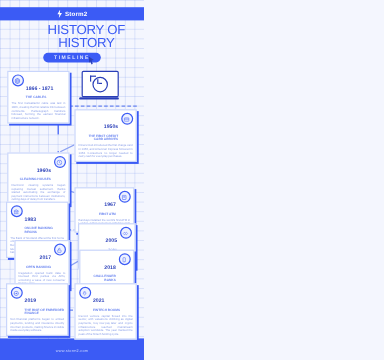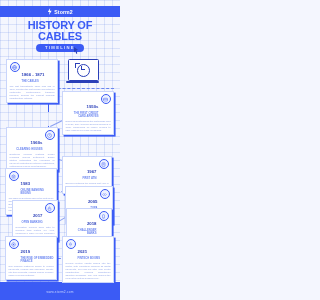--- a/index.html
+++ b/index.html
@@ -24,22 +24,23 @@
   .topbar{
     position:absolute;left:0;top:6px;width:120px;height:11px;
     background:#3b5bf5;display:flex;align-items:center;justify-content:center;gap:2px;
   }
   .bolt{width:5px;height:7px;background:#fff;
     clip-path:polygon(58% 0,12% 56%,45% 56%,36% 100%,88% 40%,52% 40%);}
   .brand{color:#fff;font-size:5.2px;font-weight:bold;letter-spacing:.1px;}
 
   .title{
     position:absolute;left:0;top:20px;width:120px;text-align:center;
-    color:#3b5bf5;font-size:11px;font-weight:bold;line-height:10.5px;
+    color:#3b5bf5;font-size:11px;font-weight:normal;line-height:10.5px;
     letter-spacing:-.2px;
+    padding-left:12px;
   }
   .pill{
     position:absolute;left:50%;top:44px;transform:translateX(-50%);
     background:#3b5bf5;color:#dfe6ff;border-radius:5px;
     padding:1.4px 9px;font-size:4.2px;letter-spacing:1.3px;font-weight:bold;
   }
   .cursor{position:absolute;left:74px;top:47px;width:5px;height:7px;
     background:#2a3fb8;
     clip-path:polygon(0 0,0 78%,26% 58%,46% 100%,66% 88%,46% 48%,84% 44%);}
 
@@ -90,21 +91,21 @@
 
 <div id="page">
 
   <div class="topbar">
     <span class="bolt"></span>
     <span class="brand">Storm2</span>
   </div>
 
   <div class="title">
     <div>HISTORY OF</div>
-    <div>CABLES</div>
+    <div>HISTORY</div>
   </div>
 
   <div class="pill">TIMELINE</div>
   <div class="cursor"></div>
 
   <div class="laptop">
     <div class="scr"></div>
       <div class="clk"></div>
     <div class="hh"></div>
       <div class="mh"></div>

